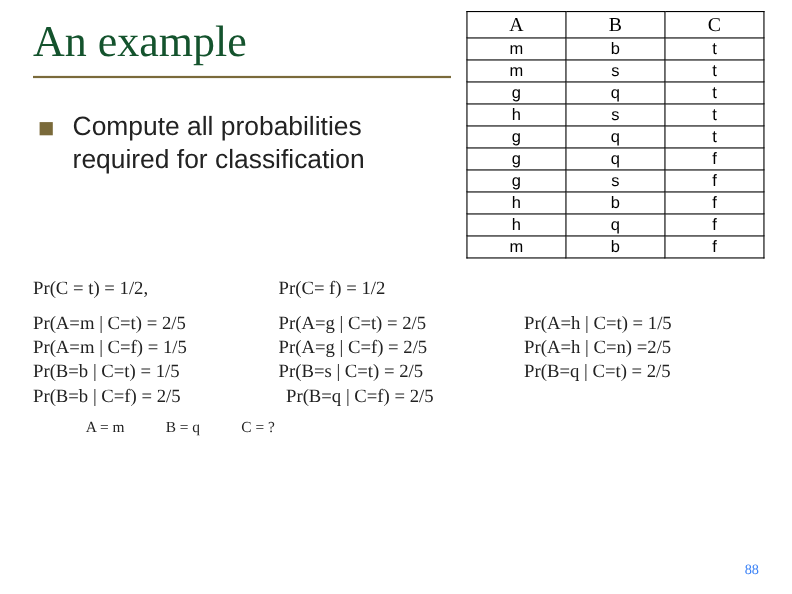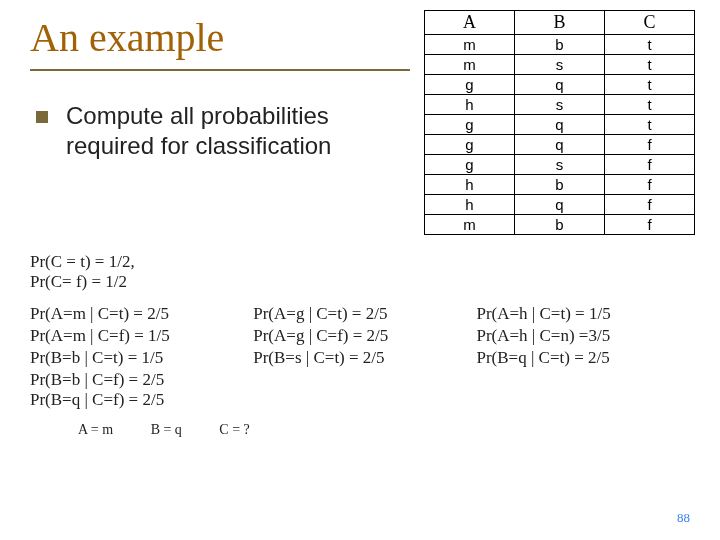--- a/index.html
+++ b/index.html
@@ -17,21 +17,21 @@
     position: relative;
     padding: 14px 30px 0 30px;
   }
   .title-wrap {
     border-bottom: 2px solid #7a6a3a;
     padding-bottom: 8px;
     width: 380px;
   }
   .title {
     font-size: 40px;
-    color: #a16207;
+    color: #14532d;
     font-weight: normal;
   }
   .bullet-row {
     display: flex;
     align-items: flex-start;
     margin-top: 30px;
     width: 380px;
   }
   .bullet {
     width: 12px;
@@ -72,21 +72,21 @@
     top: 252px;
     left: 30px;
     right: 30px;
     font-size: 17px;
     color: #222;
   }
   .prob-row {
     display: flex;
     margin-bottom: 2px;
   }
-  .prob-row.spaced { margin-bottom: 12px; flex-direction: column; }
+  .prob-row.spaced { margin-bottom: 12px; }
   .col1 { width: 230px; }
   .col2 { width: 230px; }
   .col3 { width: 220px; }
   .test-label {
     margin-top: 14px;
     font-size: 18px;
   }
   .test-example {
     margin-top: 8px;
     margin-left: 48px;
@@ -193,21 +193,21 @@
       <div class="col3"></div>
     </div>
     <div class="prob-row">
       <div class="col1">Pr(A=m | C=t) = 2/5</div>
       <div class="col2">Pr(A=g | C=t) = 2/5</div>
       <div class="col3">Pr(A=h | C=t) = 1/5</div>
     </div>
     <div class="prob-row">
       <div class="col1">Pr(A=m | C=f) = 1/5</div>
       <div class="col2">Pr(A=g | C=f) = 2/5</div>
-      <div class="col3">Pr(A=h | C=n) =3/5</div>
+      <div class="col3">Pr(A=h | C=n) =2/5</div>
     </div>
     <div class="prob-row">
       <div class="col1">Pr(B=b | C=t) = 1/5</div>
       <div class="col2">Pr(B=s | C=t) = 2/5</div>
       <div class="col3">Pr(B=q | C=t) = 2/5</div>
     </div>
     <div class="prob-row spaced">
       <div class="col1">Pr(B=b | C=f) = 2/5</div>
       <div class="col3">Pr(B=q | C=f) = 2/5</div>
     </div>

